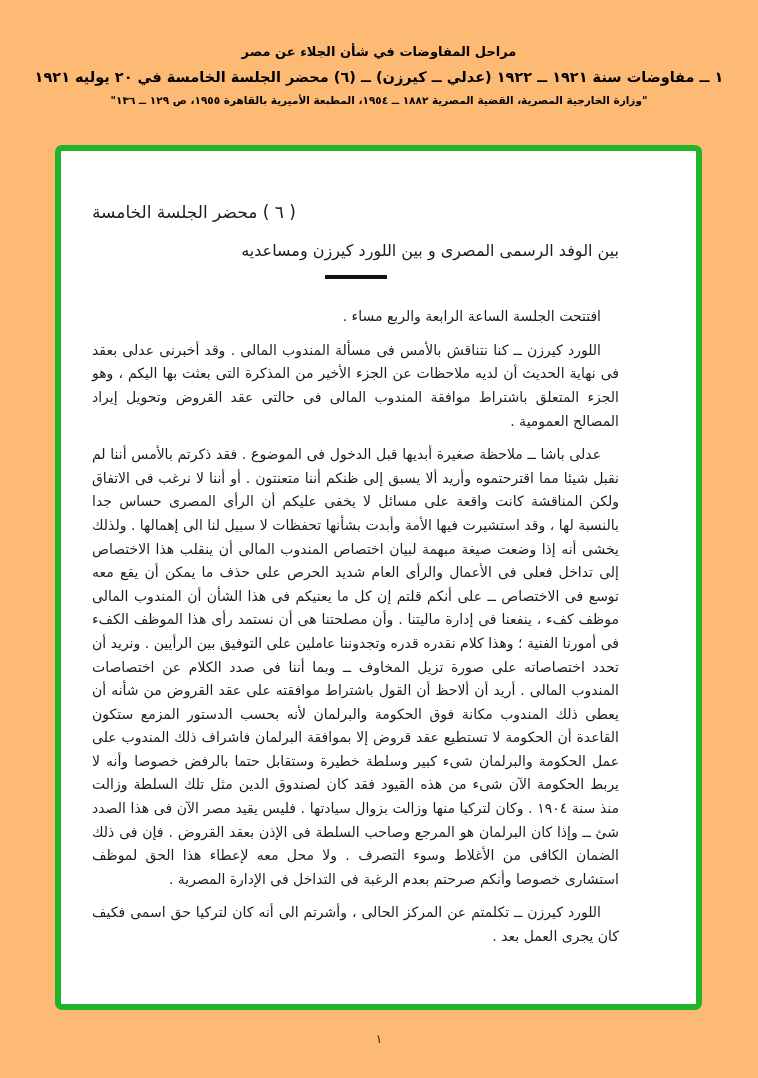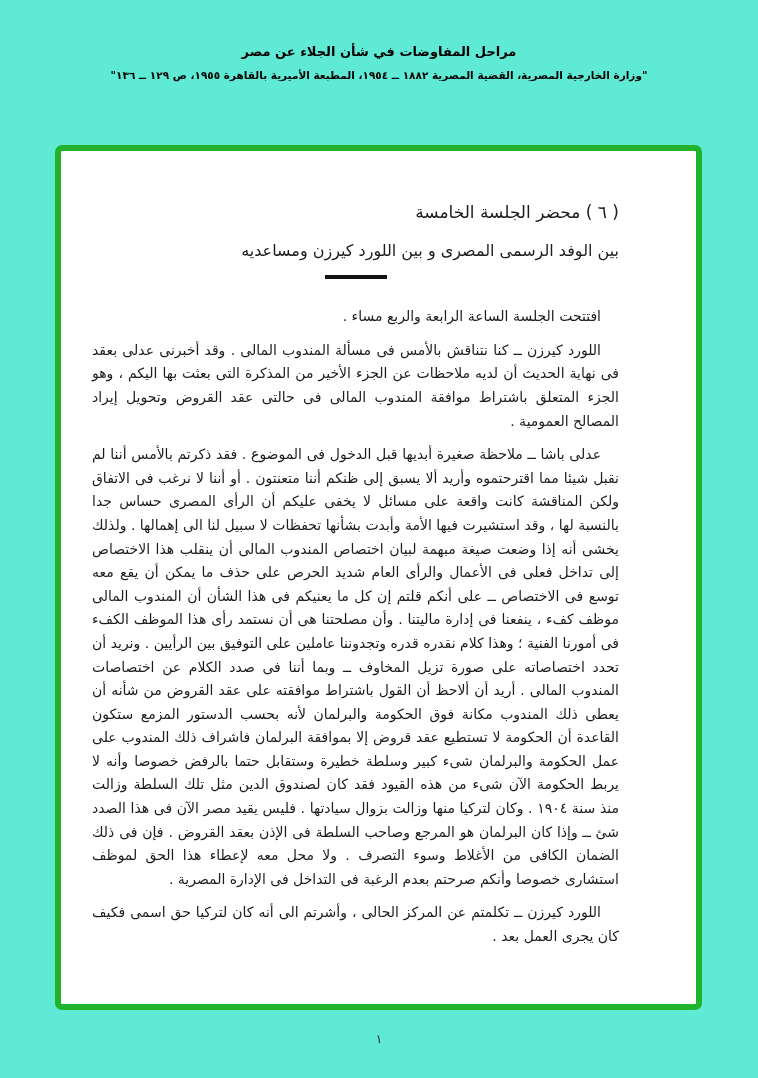--- a/index.html
+++ b/index.html
@@ -5,21 +5,21 @@
   html, body {
     margin: 0;
     padding: 0;
     background: #ffffff;
     font-family: "DejaVu Sans", sans-serif;
   }
   .page {
     position: relative;
     width: 758px;
     height: 1078px;
-    background: #5eead4;
+    background: #fdba74;
     overflow: hidden;
     color: #111;
   }
   
   .hdr {
     position: absolute;
     top: 44px;
     left: 0;
     width: 758px;
     text-align: center;
@@ -48,21 +48,21 @@
     width: 527px;
     direction: rtl;
     font-size: 14px;
     line-height: 23.6px;
     color: #1c1c1c;
     text-align: justify;
   }
   .doc-title {
     font-size: 17px;
     font-weight: normal;
-    text-align: right;
+    text-align: left;
     margin: 0 0 14px 0;
   }
   .doc-sub {
     font-size: 16px;
     text-align: right;
     margin: 0 0 13px 0;
   }
   .divider {
     width: 62px;
     height: 4px;
@@ -88,20 +88,21 @@
     color: #222;
   }
 </style>
 </head>
 <body>
 
 <div class="page">
 
   <header class="hdr" dir="rtl">
     <div class="hdr-l1">مراحل المفاوضات في شأن الجلاء عن مصر</div>
+    <div class="hdr-l2">١ ــ مفاوضات سنة ١٩٢١ ــ ١٩٢٢ (عدلي ــ كيرزن) ــ (٦) محضر الجلسة الخامسة في ٢٠ يوليه ١٩٢١</div>
     <div class="hdr-l3">"وزارة الخارجية المصرية، القضية المصرية ١٨٨٢ ــ ١٩٥٤، المطبعة الأميرية بالقاهرة ١٩٥٥، ص ١٢٩ ــ ١٣٦"</div>
   </header>
 
   <section class="frame" style="border-color: rgb(33, 179, 43);">
     <div class="scan" dir="rtl">
       <h1 class="doc-title">( ٦ ) محضر الجلسة الخامسة</h1>
       <div class="doc-sub">بين الوفد الرسمى المصرى و بين اللورد كيرزن ومساعديه</div>
       <div class="divider"></div>
       <p class="opening">افتتحت الجلسة الساعة الرابعة والربع مساء .</p>
       <p class="para">اللورد كيرزن ــ كنا نتناقش بالأمس فى مسألة المندوب المالى . وقد أخبرنى عدلى بعقد فى نهاية الحديث أن لديه ملاحظات عن الجزء الأخير من المذكرة التى بعثت بها اليكم ، وهو الجزء المتعلق باشتراط موافقة المندوب المالى فى حالتى عقد القروض وتحويل إيراد المصالح العمومية .</p>

